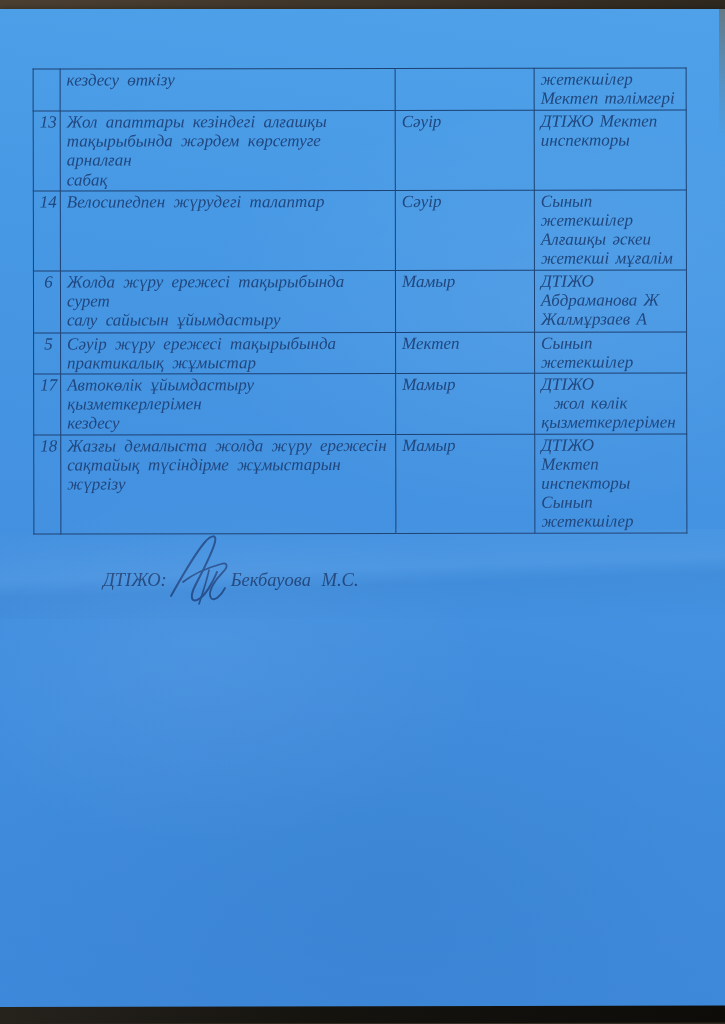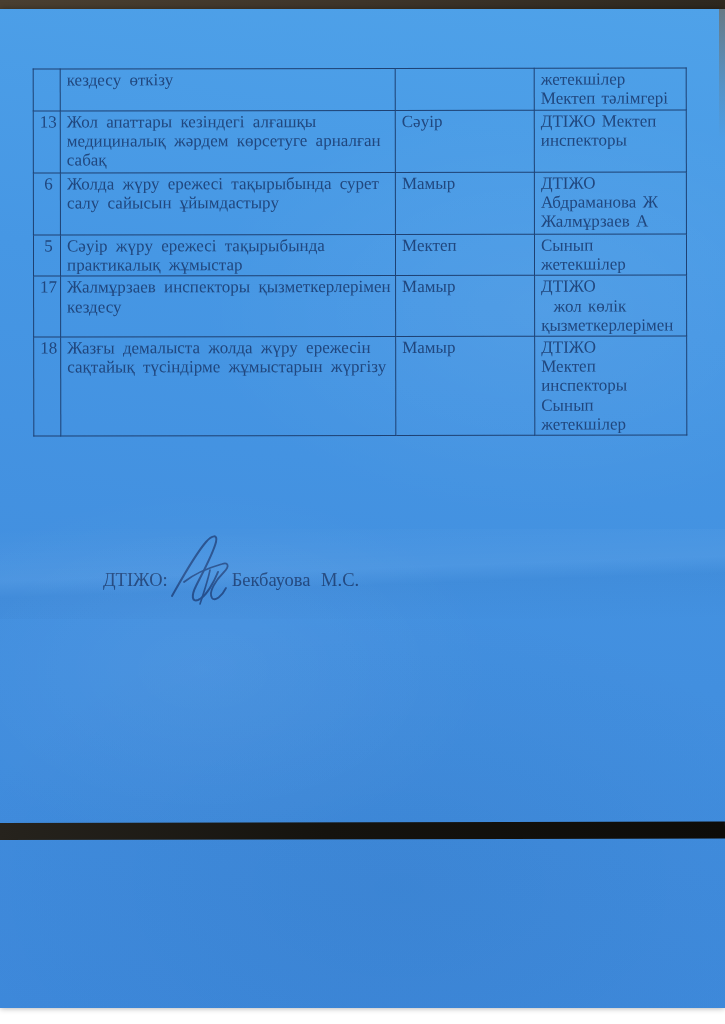--- a/index.html
+++ b/index.html
@@ -3,22 +3,23 @@
 <meta charset="utf-8">
 <style>
   html, body {
     margin: 0; padding: 0;
     width: 725px; height: 1024px;
     overflow: hidden;
     font-family: "Liberation Serif", "DejaVu Serif", serif;
   }
   .scene {
     position: relative;
-    width: 725px; height: 840px;
+    width: 725px; height: 1024px;
     background: linear-gradient(90deg, #4a3f31 0%, #3e352a 50%, #2e281f 100%);
+    font-style: italic;
   }
   
   .desk-bottom {
     position: absolute; left: 0; bottom: 0;
     width: 725px; height: 17px;
     background: linear-gradient(90deg, #26231d 0%, #15130e 45%, #0d0c09 100%);
     transform: rotate(-0.12deg);
     transform-origin: left bottom;
   }
   
@@ -111,46 +112,55 @@
         <tr class="r0">
           <td class="col-num"></td>
           <td class="col-activity">кездесу өткізу</td>
           <td class="col-month"></td>
           <td class="col-resp">жетекшілер
 Мектеп тәлімгері</td>
         </tr>
         <tr class="r1">
           <td class="col-num">13</td>
           <td class="col-activity">Жол апаттары кезіндегі алғашқы
-медициналық жәрдем көрсетуге арналған
+тақырыбында жәрдем көрсетуге арналған
 сабақ</td>
           <td class="col-month">Сәуір</td>
           <td class="col-resp">ДТІЖО Мектеп
 инспекторы</td>
+        </tr>
+        <tr class="r2">
+          <td class="col-num">14</td>
+          <td class="col-activity">Велосипедпен жүрудегі талаптар</td>
+          <td class="col-month">Сәуір</td>
+          <td class="col-resp">Сынып
+жетекшілер
+Алғашқы әскеи
+жетекші мұғалім</td>
         </tr>
         <tr class="r3">
           <td class="col-num">6</td>
           <td class="col-activity">Жолда жүру ережесі тақырыбында сурет
 салу сайысын ұйымдастыру</td>
           <td class="col-month">Мамыр</td>
           <td class="col-resp">ДТІЖО
 Абдраманова Ж
 Жалмұрзаев А</td>
         </tr>
         <tr class="r4">
           <td class="col-num">5</td>
           <td class="col-activity">Сәуір жүру ережесі тақырыбында
 практикалық жұмыстар</td>
           <td class="col-month">Мектеп</td>
           <td class="col-resp">Сынып
 жетекшілер</td>
         </tr>
         <tr class="r5">
           <td class="col-num">17</td>
-          <td class="col-activity">Жалмұрзаев инспекторы қызметкерлерімен
+          <td class="col-activity">Автокөлік ұйымдастыру қызметкерлерімен
 кездесу</td>
           <td class="col-month">Мамыр</td>
           <td class="col-resp">ДТІЖО
   жол көлік
 қызметкерлерімен</td>
         </tr>
         <tr class="r6">
           <td class="col-num">18</td>
           <td class="col-activity">Жазғы демалыста жолда жүру ережесін
 сақтайық түсіндірме жұмыстарын жүргізу</td>

